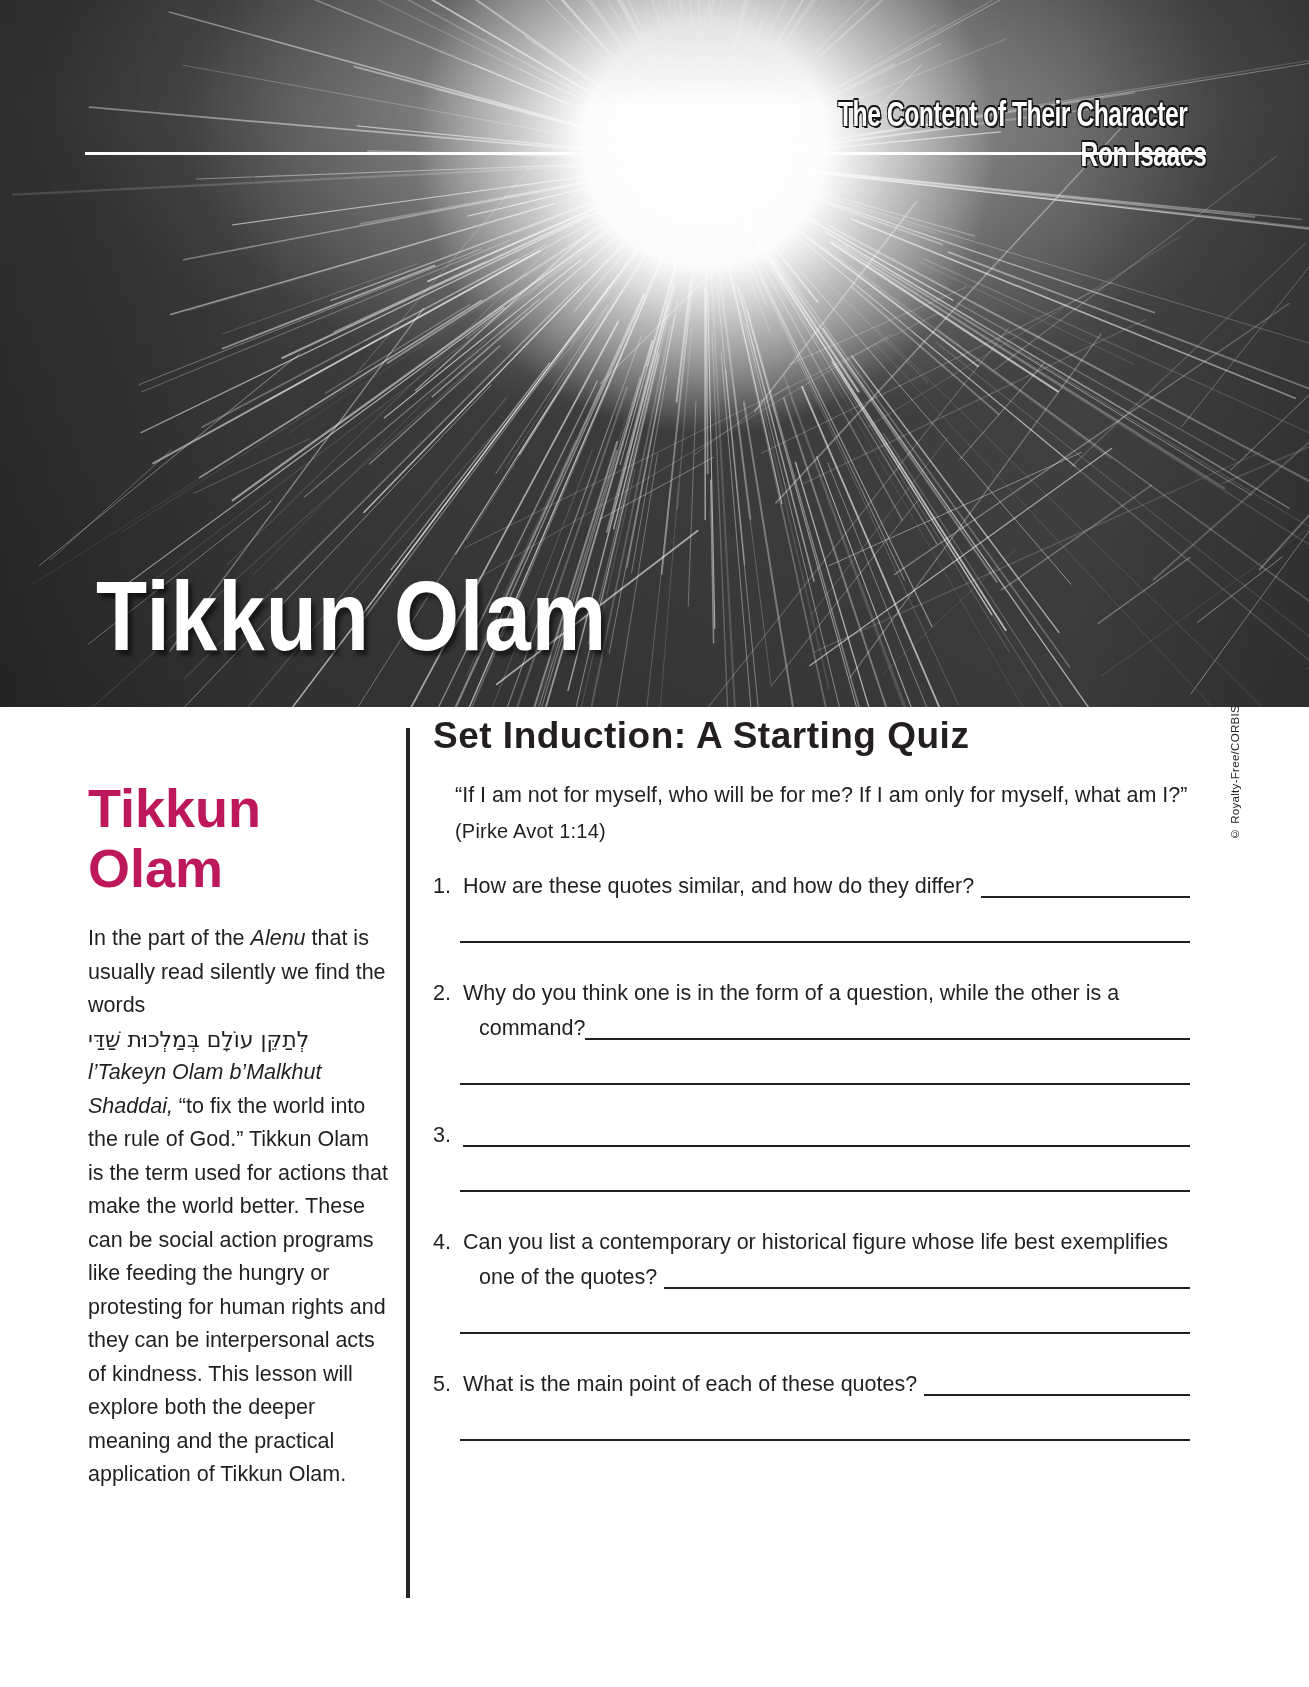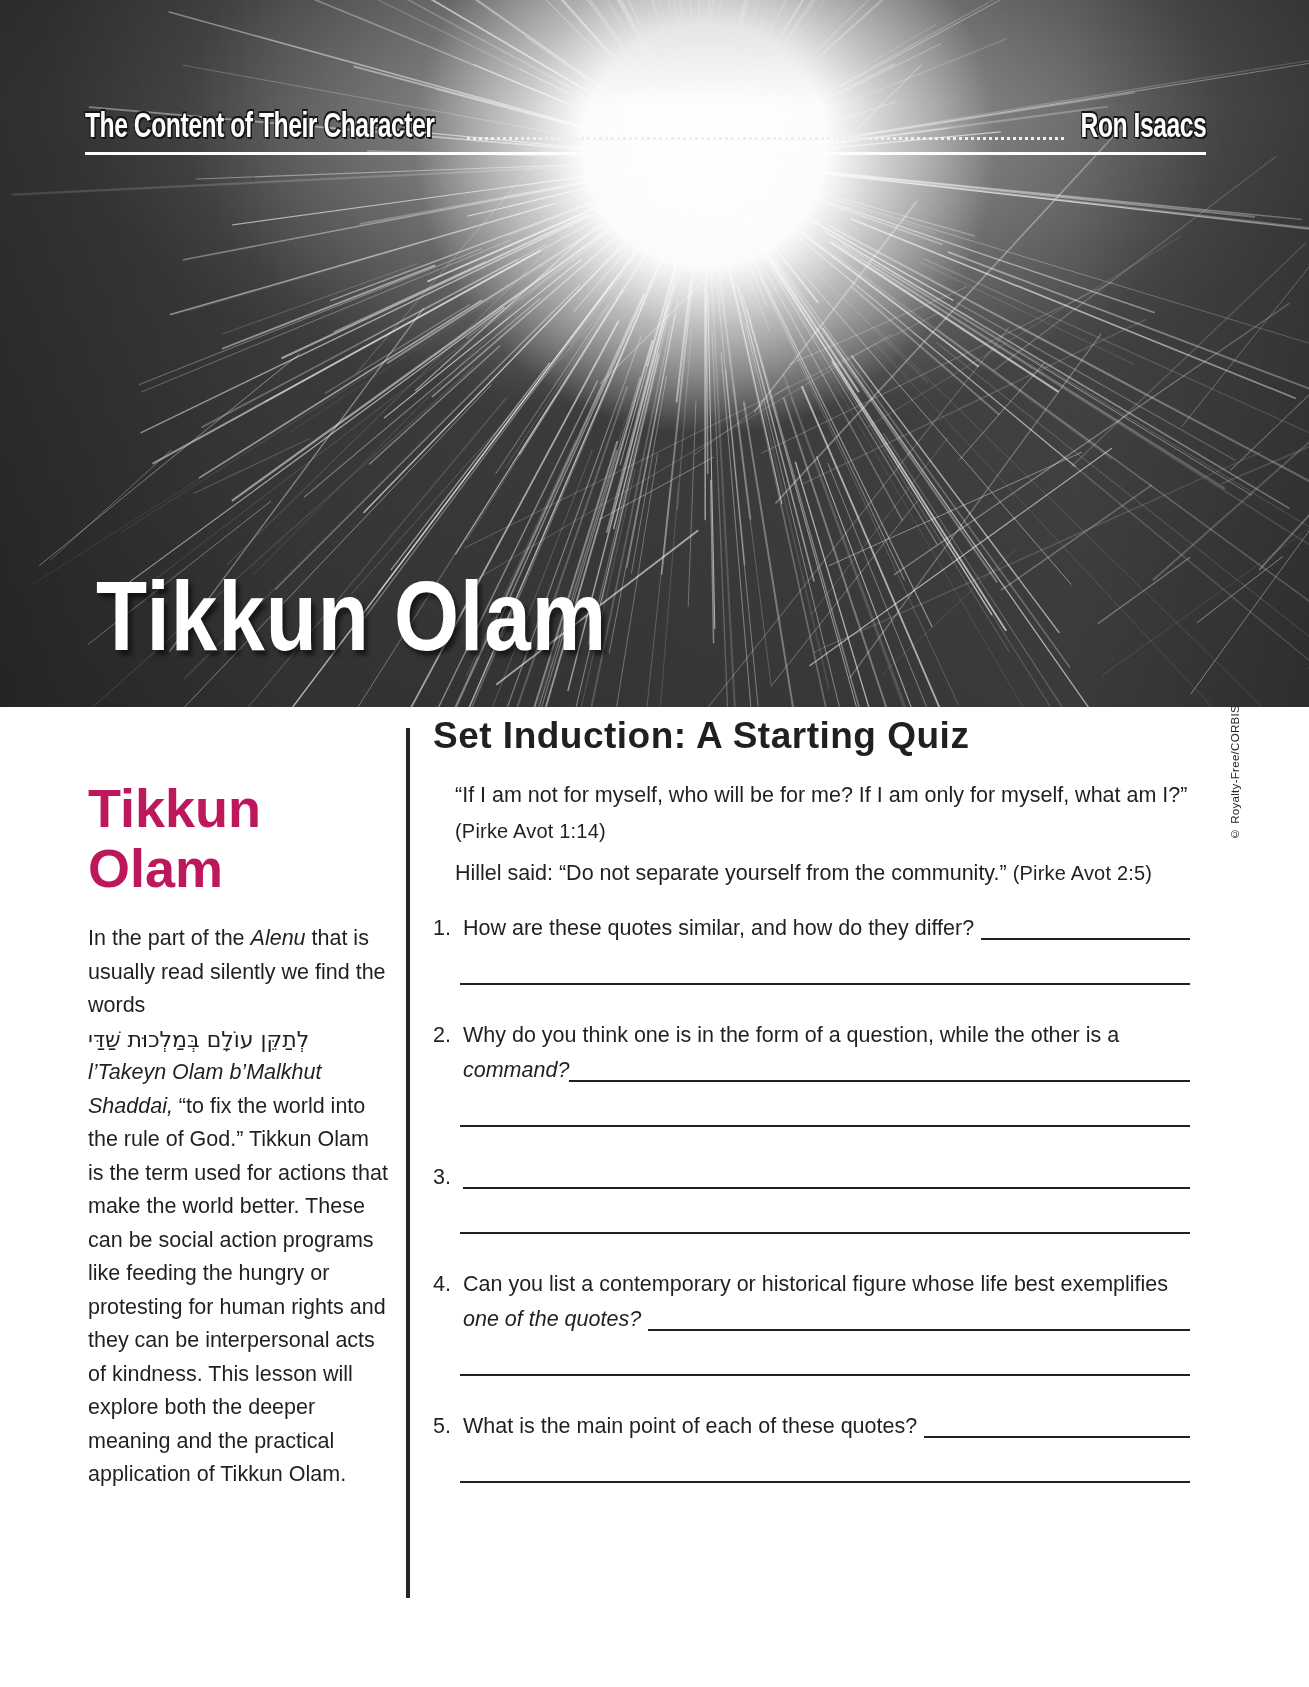--- a/index.html
+++ b/index.html
@@ -16,21 +16,21 @@
         background:
           radial-gradient(circle 290px at 705px 145px, rgba(255,255,255,1) 0%, rgba(255,255,255,.97) 42%, rgba(255,255,255,.55) 64%, rgba(255,255,255,0) 100%),
           radial-gradient(ellipse 520px 300px at 705px 120px, rgba(255,255,255,.45) 0%, rgba(255,255,255,0) 100%);}
   .hero-vignette{position:absolute;left:0;top:0;width:100%;height:100%;pointer-events:none;
         background:
           linear-gradient(to right, rgba(0,0,0,.22) 0%, rgba(0,0,0,0) 22%),
           linear-gradient(to left, rgba(0,0,0,.25) 0%, rgba(0,0,0,0) 18%),
           linear-gradient(to bottom, rgba(0,0,0,.12) 0%, rgba(0,0,0,0) 15%);}
 
   .hero-header{position:absolute;left:85px;top:104px;width:1121px;height:42px;
-        display:flex;align-items:flex-end;}
+        display:flex;align-items:flex-end;flex-direction:column;}
   .hh-text{display:inline-block;font-weight:bold;font-size:26px;color:#fdfdfd;
         letter-spacing:-.5px;white-space:nowrap;
         text-shadow:1.5px 1.5px 0 #161616,-1px 1px 0 #161616,1px -1px 0 #161616,-1px -1px 0 #161616;}
   .hh-title{transform:scale(.95,1.32);transform-origin:left bottom;}
   .hh-author{transform:scale(.95,1.32);transform-origin:right bottom;}
   .hh-dots{flex:1;height:0;border-bottom:3px dotted #efefef;margin:0 10px 6px 14px;}
   .hero-rule{position:absolute;left:85px;top:152px;width:1121px;height:3px;background:#fdfdfd;}
 
   .hero-hebrew{position:absolute;left:538px;top:248px;font-size:82px;font-weight:bold;
         color:#161616;font-family:"DejaVu Sans",sans-serif;white-space:nowrap;}
@@ -60,21 +60,21 @@
   .main h2{margin:10px 0 20px 0;font-size:37px;line-height:42px;font-weight:bold;
         letter-spacing:.5px;color:#231f20;}
   .intro{margin:0 0 12px 0;font-size:21.5px;line-height:32px;}
   .quote{margin:0 0 6px 22px;font-size:21.5px;line-height:36px;}
   .quote:last-of-type{margin-bottom:20px;}
   .cite{font-size:20px;letter-spacing:.2px;}
 
   .question{font-size:21.5px;line-height:35px;}
   .q-line{display:flex;}
   .q-num{flex:none;width:30px;}
-  .q-cont{margin-left:30px;font-style:italic;}
+  .q-cont{margin-left:46px;}
   .q-fill{flex:1;border-bottom:2.5px solid #231f20;margin:0 0 6px 7px;min-width:40px;}
   .q-fill.nogap{margin-left:0;}
   .answer-line{height:0;border-bottom:2.5px solid #231f20;margin:37px 0 33px 27px;}
 </style>
 </head>
 <body>
 
 <div class="page">
 
   <div class="hero">
@@ -394,21 +394,20 @@
   </div>
 
   <div class="divider"></div>
 
   <div class="main">
     <h2>Set Induction: A Starting Quiz</h2>
 
 
     <p class="quote"><span>“If I am not for myself, who will be for me? If I am only for myself, what am I?” </span><span class="cite">(Pirke Avot 1:14)</span></p>
 
-    <p class="quote"><span>Hillel said: “Do not separate yourself from the community.” </span><span class="cite">(Pirke Avot 2:5)</span></p>
 
     <div class="question">
       <div class="q-line">
         <span class="q-num">1.</span>
         <span class="q-text">How are these quotes similar, and how do they differ?</span>
         <span class="q-fill"></span>
       </div>
       <div class="answer-line"></div>
     </div>
 

